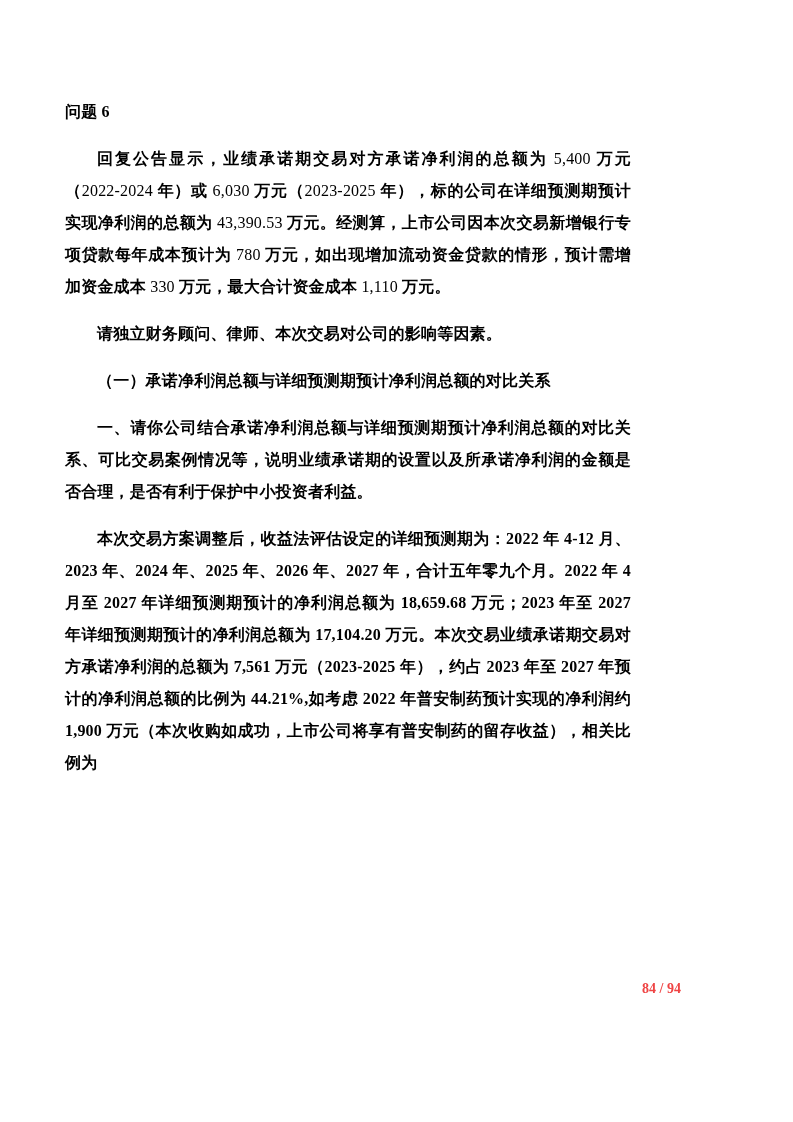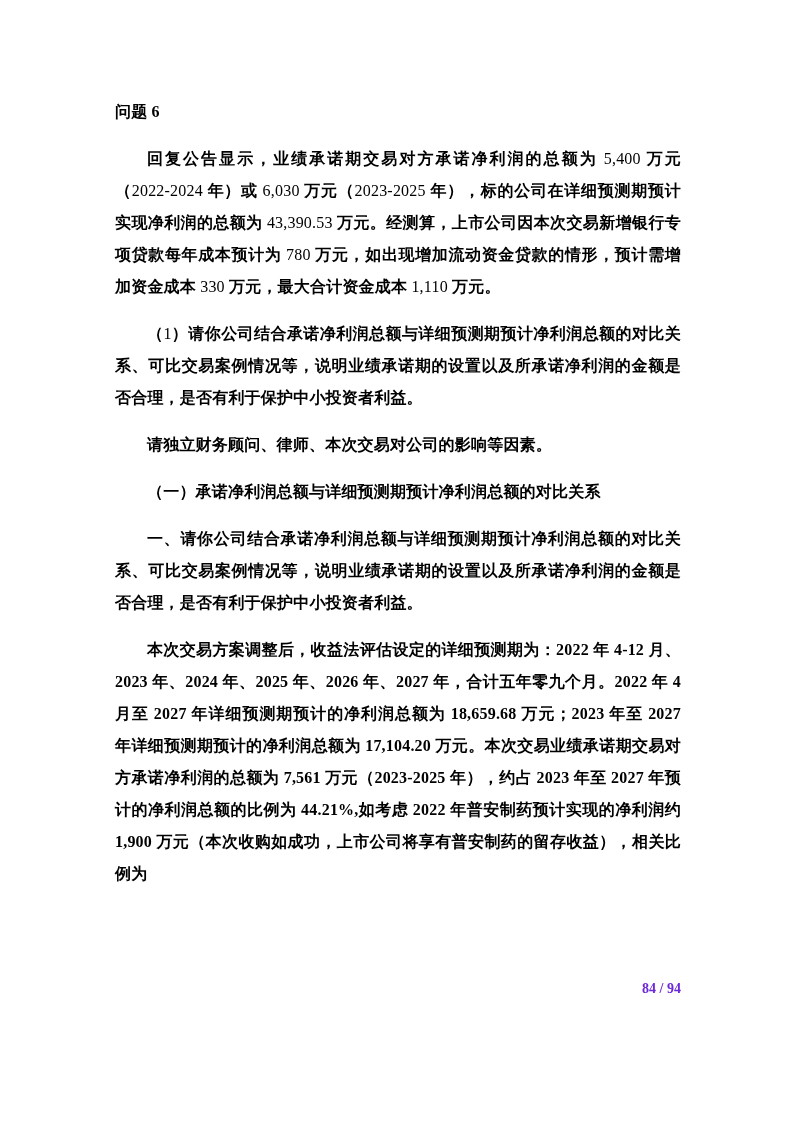--- a/index.html
+++ b/index.html
@@ -7,21 +7,21 @@
     padding: 0;
     background: #ffffff;
   }
   .page {
     position: relative;
     width: 793px;
     height: 1122px;
     margin: 0 auto;
     background: #ffffff;
     box-sizing: border-box;
-    padding: 96px 112px 0 115px;
+    padding: 96px 112px 0 65px;
     font-family: "Liberation Serif", "DejaVu Serif", serif;
     color: #000000;
     overflow: hidden;
   }
   .doc-body {
     width: 566px;
   }
   .para {
     margin: 0;
     font-size: 16px;
@@ -53,33 +53,32 @@
   .latin {
     font-family: "Liberation Serif", "DejaVu Serif", serif;
   }
   .page-footer {
     position: absolute;
     top: 981px;
     right: 112px;
     font-size: 14px;
     font-weight: bold;
     font-family: "Liberation Serif", "DejaVu Serif", serif;
-    color: #6d28d9;
+    color: #ef4444;
   }
 </style>
 </head>
 <body>
 
 <div class="page">
   <div class="doc-body">
     <p class="para heading">问题 <span class="latin">6</span></p>
 
     <p class="para bold">回复公告显示，业绩承诺期交易对方承诺净利润的总额为 <span class="latin">5,400</span> 万元（<span class="latin">2022-2024</span> 年）或 <span class="latin">6,030</span> 万元（<span class="latin">2023-2025</span> 年），标的公司在详细预测期预计实现净利润的总额为 <span class="latin">43,390.53</span> 万元。经测算，上市公司因本次交易新增银行专项贷款每年成本预计为 <span class="latin">780</span> 万元，如出现增加流动资金贷款的情形，预计需增加资金成本 <span class="latin">330</span> 万元，最大合计资金成本 <span class="latin">1,110</span> 万元。</p>
 
-    <p class="para bold">（<span class="latin">1</span>）请你公司结合承诺净利润总额与详细预测期预计净利润总额的对比关系、可比交易案例情况等，说明业绩承诺期的设置以及所承诺净利润的金额是否合理，是否有利于保护中小投资者利益。</p>
 
 
     <p class="para bold">请独立财务顾问、律师、本次交易对公司的影响等因素。</p>
 
 
     <p class="para bold">（一）承诺净利润总额与详细预测期预计净利润总额的对比关系</p>
 
     <p class="para bold">一、请你公司结合承诺净利润总额与详细预测期预计净利润总额的对比关系、可比交易案例情况等，说明业绩承诺期的设置以及所承诺净利润的金额是否合理，是否有利于保护中小投资者利益。</p>
 
     <p class="para">本次交易方案调整后，收益法评估设定的详细预测期为：<span class="latin">2022</span> 年 <span class="latin">4-12</span> 月、<span class="latin">2023</span> 年、<span class="latin">2024</span> 年、<span class="latin">2025</span> 年、<span class="latin">2026</span> 年、<span class="latin">2027</span> 年，合计五年零九个月。<span class="latin">2022</span> 年 <span class="latin">4</span> 月至 <span class="latin">2027</span> 年详细预测期预计的净利润总额为 <span class="latin">18,659.68</span> 万元；<span class="latin">2023</span> 年至 <span class="latin">2027</span> 年详细预测期预计的净利润总额为 <span class="latin">17,104.20</span> 万元。本次交易业绩承诺期交易对方承诺净利润的总额为 <span class="latin">7,561</span> 万元（<span class="latin">2023-2025</span> 年），约占 <span class="latin">2023</span> 年至 <span class="latin">2027</span> 年预计的净利润总额的比例为 <span class="latin">44.21%,</span>如考虑 <span class="latin">2022</span> 年普安制药预计实现的净利润约 <span class="latin">1,900</span> 万元（本次收购如成功，上市公司将享有普安制药的留存收益），相关比例为</p>

